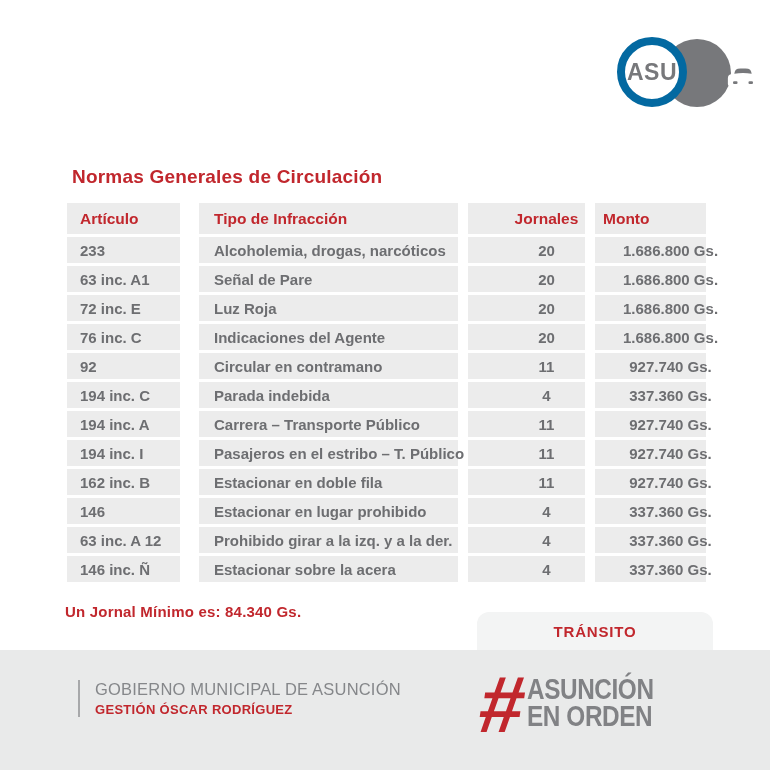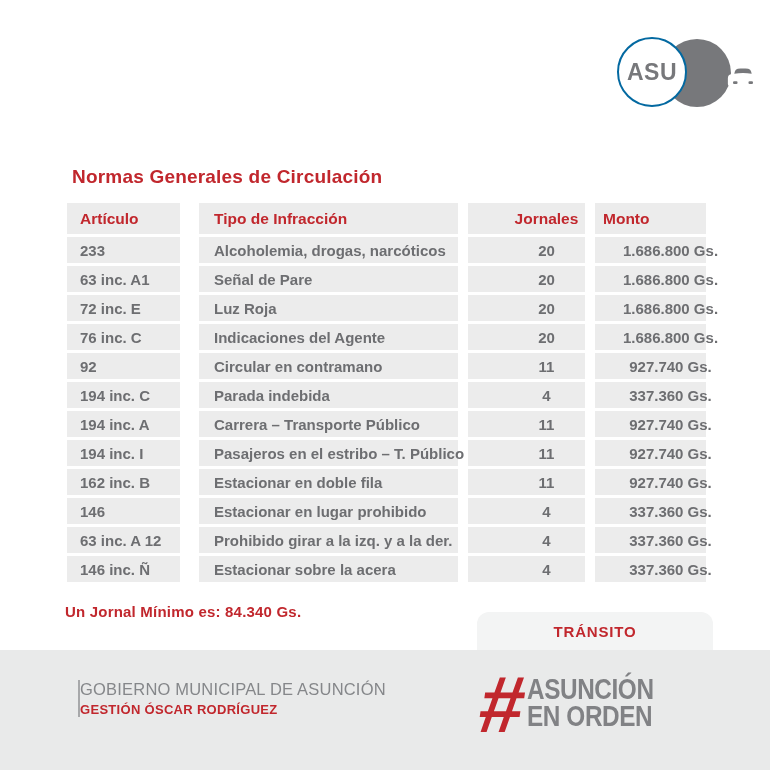--- a/index.html
+++ b/index.html
@@ -5,21 +5,21 @@
   * { margin:0; padding:0; box-sizing:border-box; }
   html,body { width:770px; height:770px; }
   body { font-family:"Liberation Sans", sans-serif; background:#ffffff; overflow:hidden; }
   .page { position:relative; width:770px; height:770px; background:#ffffff; }
 
   
   .asu-logo { position:absolute; left:617px; top:37px; width:116px; height:72px; }
   .circle-gray { position:absolute; left:46px; top:2px; width:68px; height:68px;
                  border-radius:50%; background:#77787b; }
   .circle-white { position:absolute; left:0; top:0; width:70px; height:70px; border-radius:50%;
-                  background:#ffffff; border:2px solid #0369a1; z-index:2;
+                  background:#ffffff; border:8px solid #0369a1; z-index:2;
                   display:flex; align-items:center; justify-content:center;
                   color:#77787b; font-weight:bold; font-size:23px; letter-spacing:0.5px; }
   .car-svg { position:absolute; left:58px; top:15px; z-index:1; }
 
   
   .title { position:absolute; left:72px; top:78px; color:#c1272d; font-weight:bold;
            font-size:29px; line-height:31px; letter-spacing:0.3px; }
   .subtitle { position:absolute; left:72px; top:166px; color:#c1272d; font-weight:bold;
               font-size:19px; letter-spacing:0.2px; }
 
@@ -41,21 +41,21 @@
           font-size:15px; letter-spacing:0.2px; }
 
   
   .transit-tab { position:absolute; left:477px; top:612px; width:236px; height:38px;
                  background:#f3f4f4; border-radius:12px 12px 0 0;
                  display:flex; align-items:center; justify-content:center;
                  color:#c1272d; font-weight:bold; font-size:15px; letter-spacing:0.8px; }
 
   
   .footer { position:absolute; left:0; top:650px; width:770px; height:120px; background:#e9eaea; }
-  .gov { position:absolute; left:78px; top:30px; border-left:2px solid #a7a8aa; }
+  .gov { position:absolute; left:78px; top:30px; border-left:2px solid #a7a8aa; padding-left:15px; }
   .gov-line1 { color:#85878a; font-size:16.5px; letter-spacing:0.2px; }
   .gov-line2 { color:#c1272d; font-size:13px; font-weight:bold; letter-spacing:0.3px; margin-top:3px; }
   .brand { position:absolute; left:480px; top:24px; display:flex; align-items:flex-start; }
   .brand-hash { color:#c1272d; font-weight:bold; font-size:80px; line-height:62px;
                 transform:skewX(-8deg); margin-right:2px; }
   .brand-text { display:flex; flex-direction:column; transform:scaleX(0.84);
                 transform-origin:left top; margin-top:2px; }
   .brand-line { color:#818285; font-weight:bold; font-size:29px; line-height:27px;
                 letter-spacing:-0.5px; white-space:nowrap; }
 </style>

